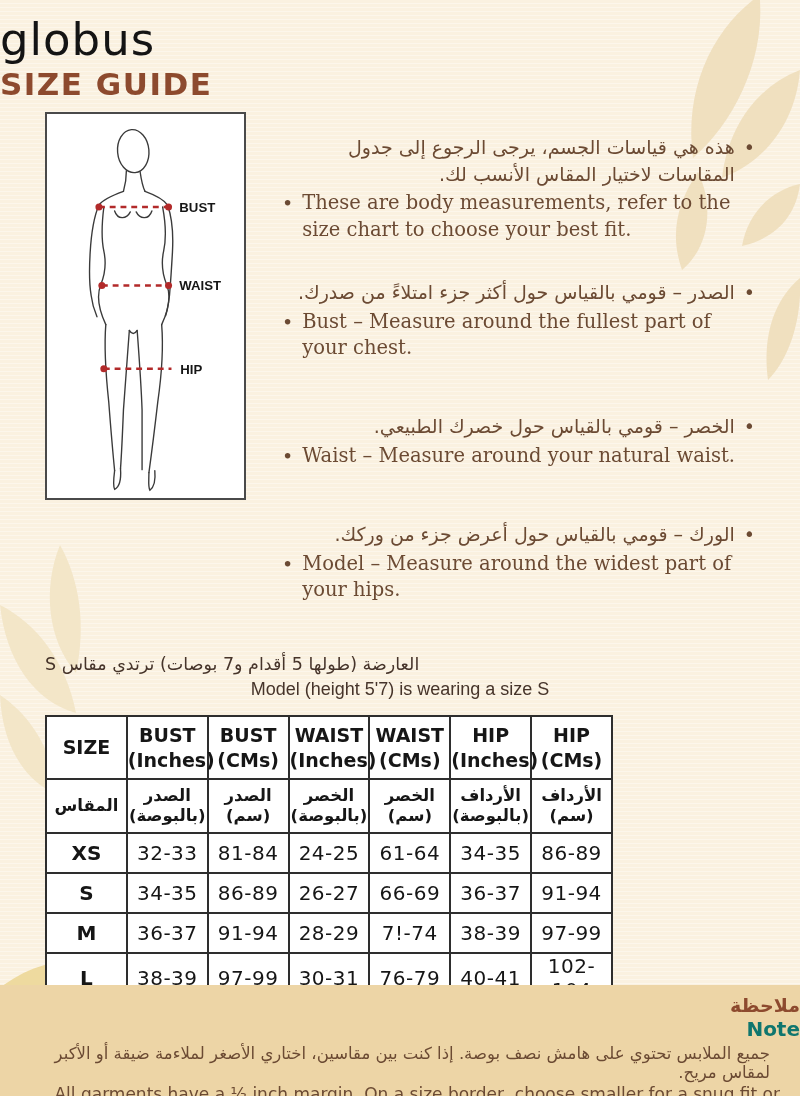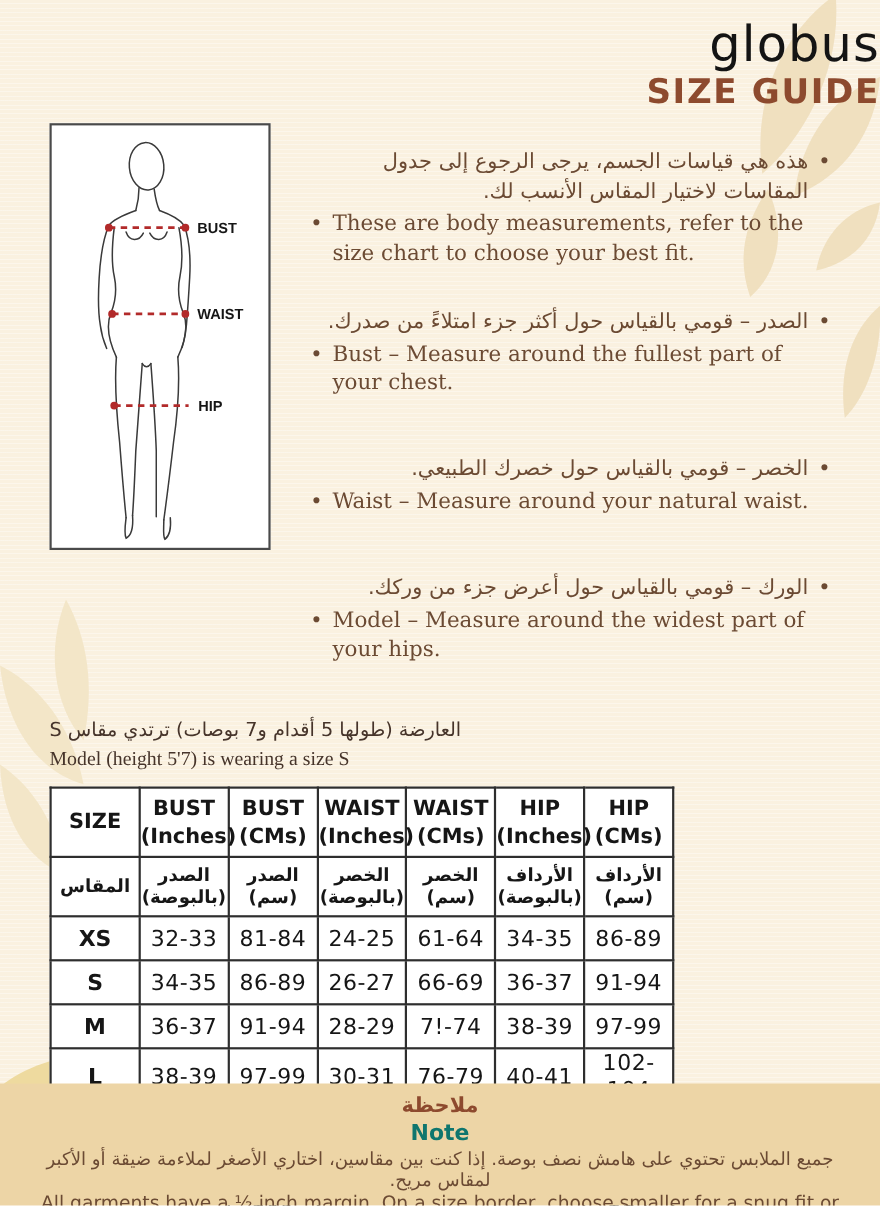--- a/index.html
+++ b/index.html
@@ -13,21 +13,21 @@
     width: 800px;
     height: 1096px;
     background: #faf1e0;
     background-image: repeating-linear-gradient(0deg, rgba(255,255,255,0.35) 0 1px, rgba(0,0,0,0) 1px 4px);
     overflow: hidden;
   }
   .deco { position: absolute; z-index: 0; pointer-events: none; }
   .content-layer { position: relative; z-index: 1; }
 
   
-  .header { text-align: right; padding-top: 16px; }
+  .header { text-align: left; padding-top: 16px; }
   .brand {
     font-family: "DejaVu Sans", sans-serif;
     font-size: 45px; font-weight: 500; color: #141414; letter-spacing: 1px;
     line-height: 1.05;
   }
   .title {
     font-size: 31px; font-weight: bold; color: #8d4a2e; letter-spacing: 1.5px;
     margin-top: 3px;
   }
 
@@ -48,41 +48,41 @@
   .bullet.ar { direction: rtl; text-align: right; font-size: 19px; line-height: 1.4; }
   .bullet.en {
     direction: ltr; text-align: left;
     font-family: "DejaVu Serif", serif; font-size: 19.5px; line-height: 1.35;
     margin-top: 3px;
   }
 
   
   .model-note { padding: 0 45px; margin-top: 18px; color: #46342a; }
   .model-note .ar { direction: rtl; text-align: left; font-size: 17.5px; line-height: 1.45; }
-  .model-note .en { font-family: Liberation Serif, serif; font-size: 18px; line-height: 1.4; }
+  .model-note .en { font-family: Liberation Sans, sans-serif; font-size: 18px; line-height: 1.4; text-align: center; }
 
   
   table.size-chart {
     width: 568px; margin: 13px 45px 0 45px;
     border-collapse: collapse; background: #ffffff;
     table-layout: fixed;
   }
   table.size-chart th, table.size-chart td {
     border: 2px solid #2e2e2e; text-align: center; vertical-align: middle;
     color: #161616;
   }
   tr.head-en th { font-size: 19px; font-weight: bold; height: 63px; white-space: pre-line; line-height: 1.3; }
   tr.head-ar th { font-size: 16.5px; font-weight: bold; height: 54px; white-space: pre-line; line-height: 1.25; direction: rtl; }
   tr.data-row td { font-size: 20px; height: 40px; font-weight: 400; letter-spacing: 0.5px; }
   tr.data-row td.size-cell { font-weight: bold; letter-spacing: 0; }
 
   
   .note-section {
     position: absolute; bottom: 0; left: 0; right: 0; height: 111px;
-    background: #edd5a6; text-align: center; padding-top: 9px; z-index: 1;
+    background: #edd5a6; text-align: right; padding-top: 9px; z-index: 1;
   }
   .note-heading-ar { font-size: 19px; font-weight: bold; color: #8d4a2e; direction: rtl; }
   .note-heading-en { font-size: 20px; font-weight: bold; color: #0f766e; margin-top: 1px; }
   .note-body-ar { font-size: 16.5px; color: #6b4a33; direction: rtl; margin-top: 3px; padding: 0 30px; }
   .note-body-en { font-size: 17px; color: #6b4a33; margin-top: 2px; padding: 0 20px; }
 </style>
 </head>
 <body>
 
 <div class="page">

